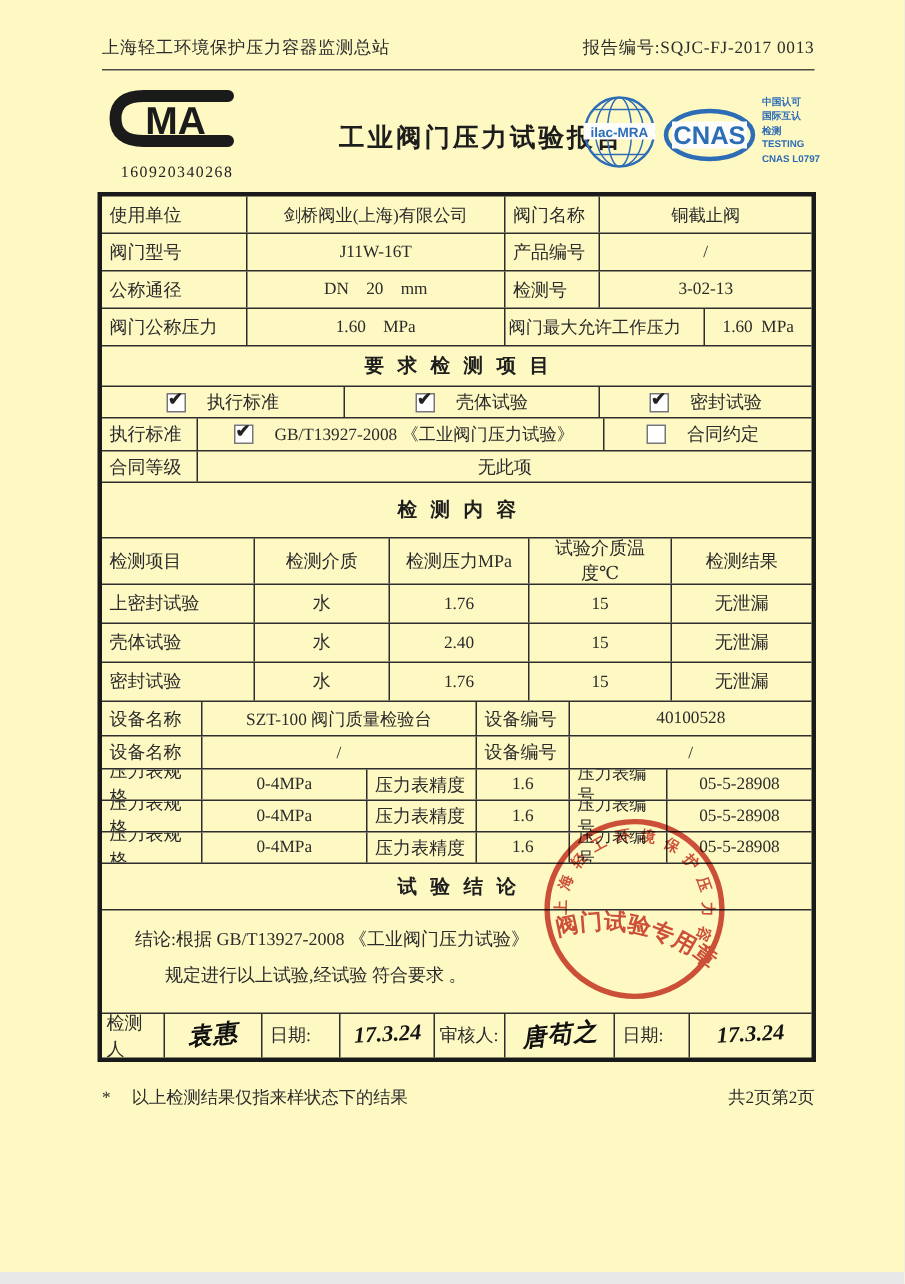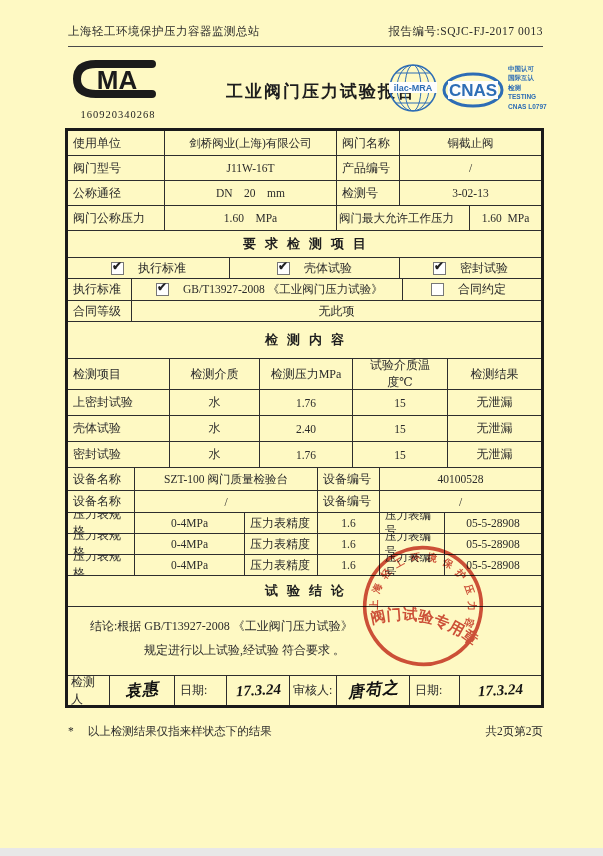--- a/index.html
+++ b/index.html
@@ -64,21 +64,21 @@
     display:inline-block; width:11px; height:11px; border:1.5px solid #777;
     background:#fff; position:relative; flex-shrink:0; margin-right:14px;
   }
   .cb.checked::after {
     content:"✔"; position:absolute; left:0px; top:-4px;
     font-size:12px; font-weight:bold; color:#222;
   }
   
   .concl-cell { display:block; padding:11px 0 0 0; font-size:12px; }
   .concl-l1 { margin-left:22px; }
-  .concl-l2 { margin-left:76px; margin-top:7px; }
+  .concl-l2 { margin-left:42px; margin-top:7px; }
   
   .sig {
     font-style:italic; font-weight:bold; font-size:16px; color:#111;
     transform:rotate(-6deg); letter-spacing:1px;
   }
   .hand { font-style:italic; font-weight:bold; font-size:15px; color:#151515; transform:rotate(-3deg); }
   
   .footnote {
     position:absolute; left:68px; width:475px; top:724px;
     display:flex; justify-content:space-between; font-size:11.5px;

